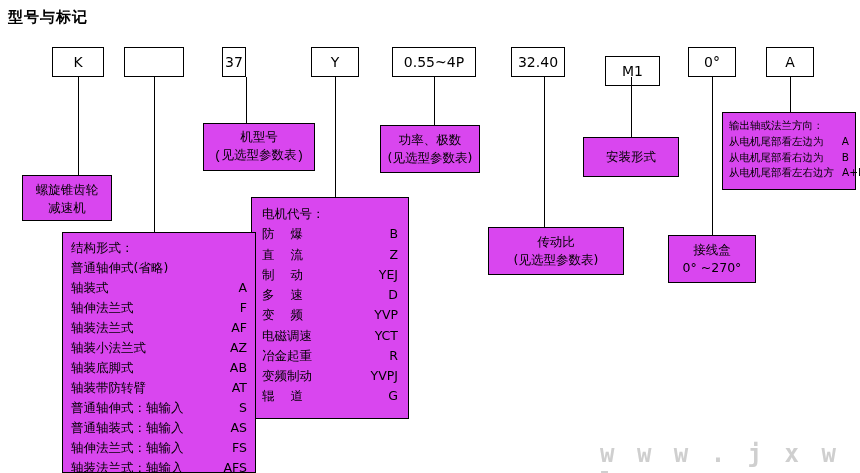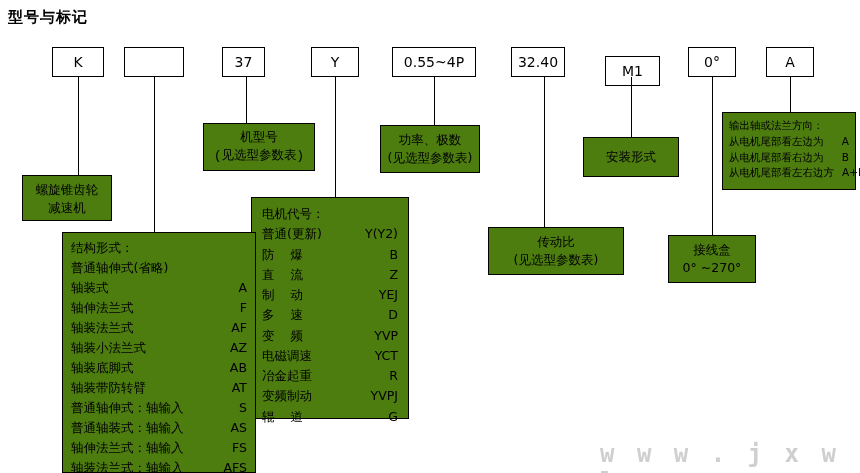--- a/index.html
+++ b/index.html
@@ -19,21 +19,21 @@
   .code-box{
     border:1.5px solid #000;
     background:#fff;
     display:flex;align-items:center;justify-content:center;
     font-size:14px;
     box-sizing:border-box;
     height:30px;
   }
   .info-box{
     border:1.2px solid #000;
-    background:#4d7c0f;
+    background:#d946ef;
     box-sizing:border-box;
     font-size:12.5px;
     line-height:1.45;
     padding:5px 6px;
   }
   .info-box .ctr{text-align:center;}
   .leader{
     background:#000;
     width:1px;
   }
@@ -64,21 +64,21 @@
 <div class="abs" id="title">型号与标记</div>
 
 <div class="abs code-box" style="left:52px;top:47px;width:52px;">
   <span>K</span>
 </div>
 
 <div class="abs code-box" style="left:124px;top:47px;width:60px;">
   <span></span>
 </div>
 
-<div class="abs code-box" style="left:222px;top:47px;width:43px;">
+<div class="abs code-box" style="left:222px;top:47px;width:24px;">
   <span>37</span>
 </div>
 
 <div class="abs code-box" style="left:311px;top:47px;width:48px;">
   <span>Y</span>
 </div>
 
 <div class="abs code-box" style="left:392px;top:47px;width:84px;">
   <span>0.55~4P</span>
 </div>
@@ -159,24 +159,20 @@
   </div>
   <div class="kv">
     <span class="k nowrap">从电机尾部看左右边方</span>
     <span class="v">A+B</span>
   </div>
 </div>
 
 <div class="abs info-box" style="left:251px;top:197px;width:158px;height:222px;font-size:12.5px;line-height:1.62;padding:6px 10px;">
   <div>电机代号：</div>
   <div class="kv">
-    <span class="k nowrap">普通(更新)</span>
-    <span class="v">Y(Y2)</span>
-  </div>
-  <div class="kv">
     <span class="k nowrap">防    爆</span>
     <span class="v">B</span>
   </div>
   <div class="kv">
     <span class="k nowrap">直    流</span>
     <span class="v">Z</span>
   </div>
   <div class="kv">
     <span class="k nowrap">制    动</span>
     <span class="v">YEJ</span>

